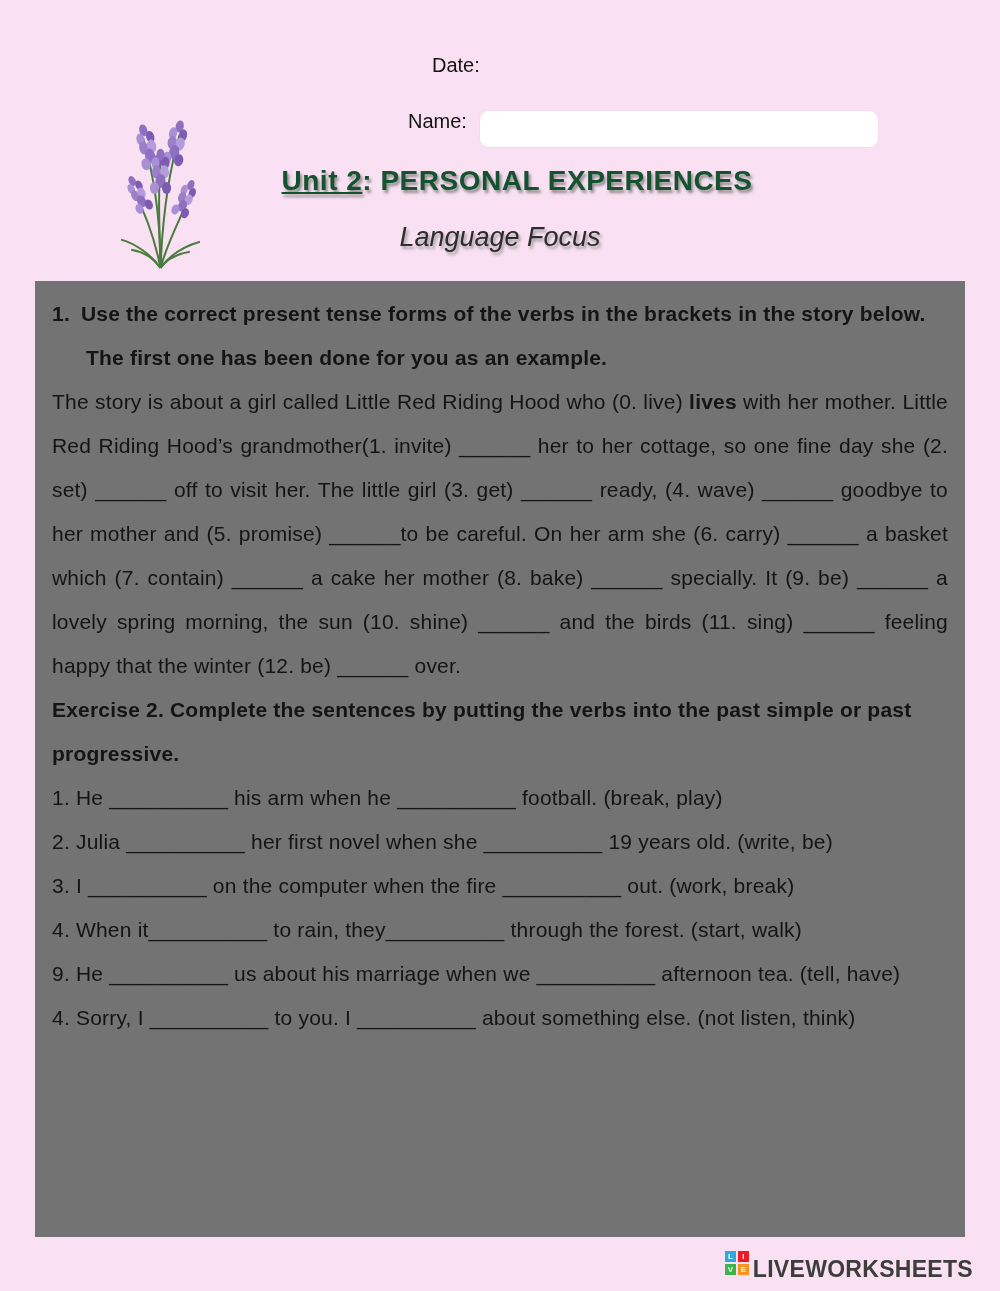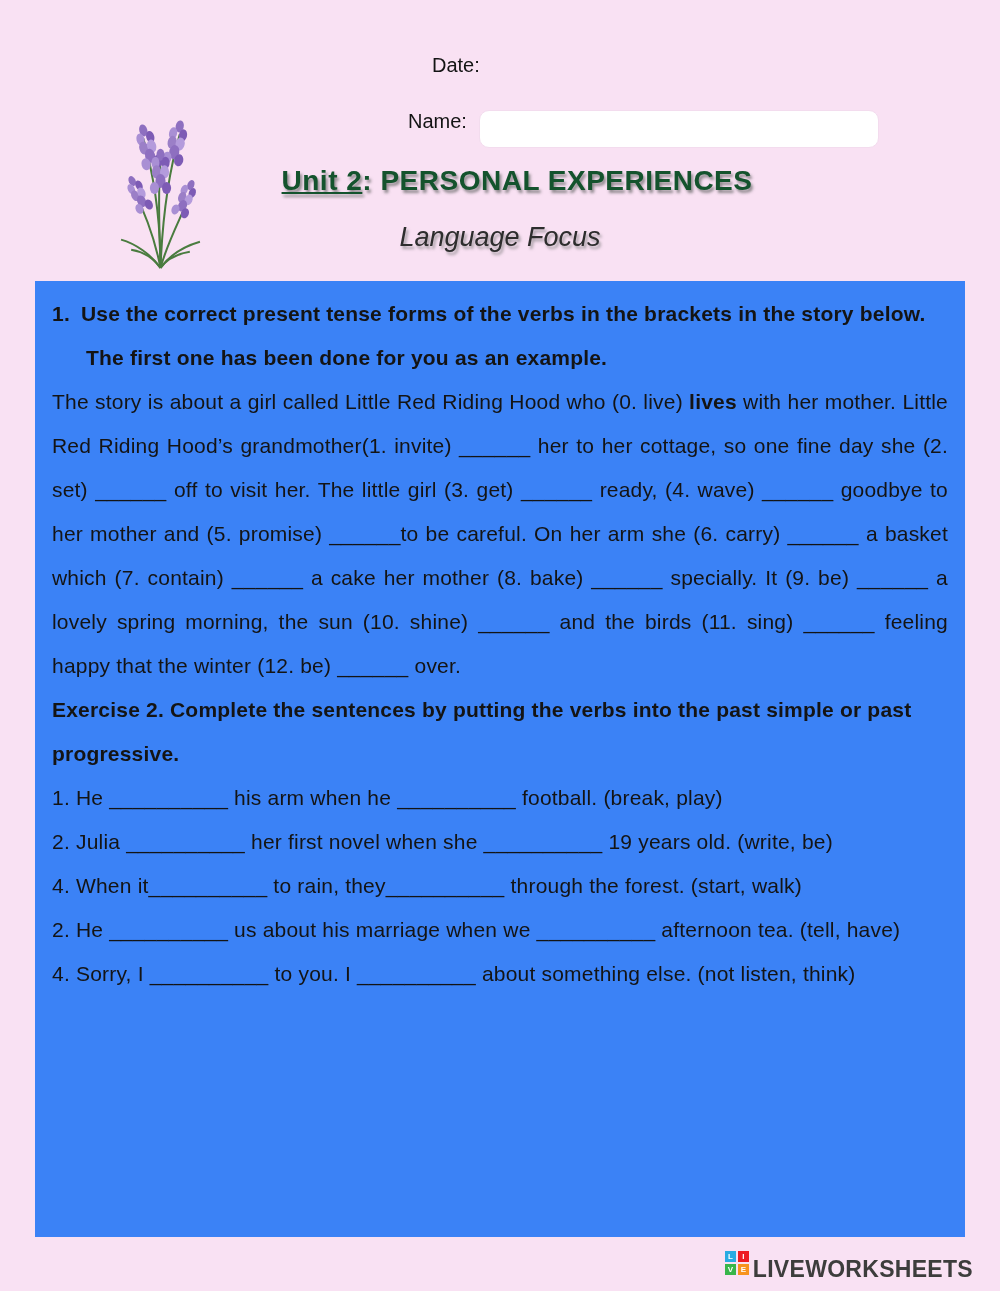--- a/index.html
+++ b/index.html
@@ -44,21 +44,21 @@
     text-align: center;
     font-size: 27px; font-weight: 400; font-style: italic;
     color: #2d2d2d;
     text-shadow: 2px 3px 3px rgba(120,120,120,0.65);
   }
 
   
   .worksheet {
     position: absolute; left: 35px; top: 281px;
     width: 930px; height: 956px;
-    background: #3b82f6;
+    background: #737373;
     padding: 11px 17px 0 17px;
     font-size: 21px;
     letter-spacing: 0.2px;
   }
   .worksheet p { margin: 0; line-height: 44px; }
   .bold { font-weight: bold; }
   .hang { padding-left: 34px; text-indent: -34px; }
   .hang .num { margin-right: 11px; }
   .justify { text-align: justify; }
 
@@ -130,22 +130,23 @@
 <div class="worksheet">
 
   <p class="bold hang"><span class="num">1.</span><span>Use the correct present tense forms of the verbs in the brackets in the story below. The first one has been done for you as an example.</span></p>
 
   <p class="justify"><span>The story is about a girl called Little Red Riding Hood who (0. live) </span><b>lives</b><span> with her mother. Little Red Riding Hood’s grandmother(1. invite) ______ her to her cottage, so one fine day she (2. set) ______ off to visit her. The little girl (3. get) ______ ready, (4. wave) ______ goodbye to her mother and (5. promise) ______to be careful. On her arm she (6. carry) ______ a basket which (7. contain) ______ a cake her mother (8. bake) ______ specially. It (9. be) ______ a lovely spring morning, the sun (10. shine) ______ and the birds (11. sing) ______ feeling happy that the winter (12. be) ______ over.</span></p>
 
   <p class="bold">Exercise 2. Complete the sentences by putting the verbs into the past simple or past progressive.</p>
 
   <p>1. He __________ his arm when he __________ football. (break, play)</p>
   <p>2. Julia __________ her first novel when she __________ 19 years old. (write, be)</p>
+  <p>3. I __________ on the computer when the fire __________ out. (work, break)</p>
   <p>4. When it__________ to rain, they__________ through the forest. (start, walk)</p>
-  <p>2. He __________ us about his marriage when we __________ afternoon tea. (tell, have)</p>
+  <p>9. He __________ us about his marriage when we __________ afternoon tea. (tell, have)</p>
   <p>4. Sorry, I __________ to you. I __________ about something else. (not listen, think)</p>
 
 </div>
 
 <div class="brand">
   <div class="lw-icon">
     <span class="lw-cell" style="background: rgb(41, 171, 226);">L</span>
     <span class="lw-cell" style="background: rgb(237, 28, 36);">I</span>
     <span class="lw-cell" style="background: rgb(57, 181, 74);">V</span>
     <span class="lw-cell" style="background: rgb(247, 147, 30);">E</span>

